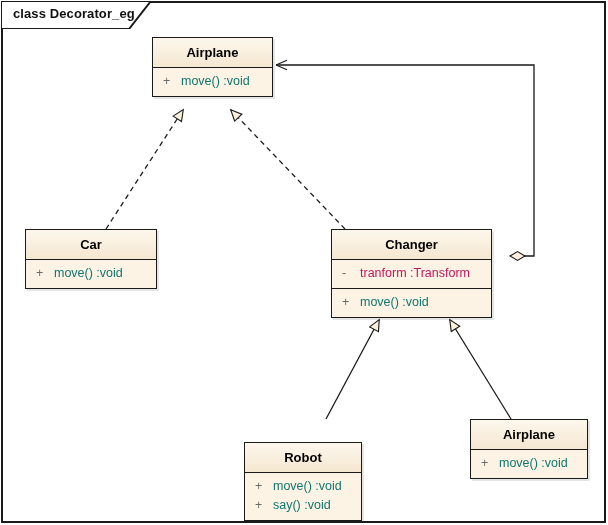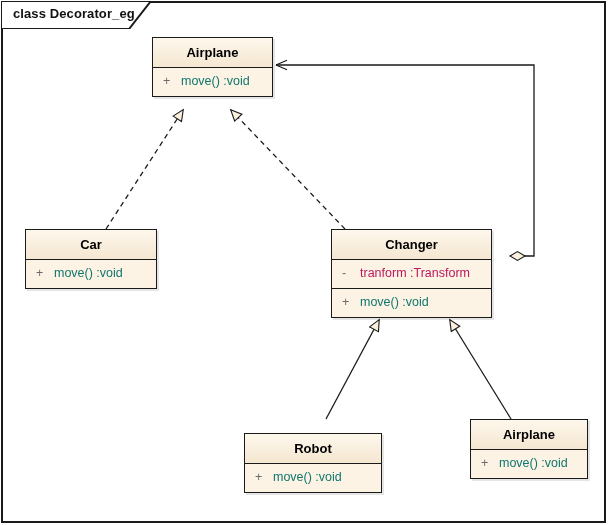--- a/index.html
+++ b/index.html
@@ -163,25 +163,28 @@
         <span class="vis">-</span><span class="member-attr">tranform  :Transform</span>
       </span>
     </div>
     <div class="uml-compartment">
       <span class="uml-member">
         <span class="vis">+</span><span class="member-op">move()  :void</span>
       </span>
     </div>
   </div>
 
-  <div class="uml-class" style="left:244px; top:433px; width:138px;">
+  <div class="uml-class" style="left:244px; top:442px; width:118px;">
     <div class="uml-name">Robot</div>
     <div class="uml-compartment">
       <span class="uml-member">
         <span class="vis">+</span><span class="member-op">move()  :void</span>
+      </span>
+      <span class="uml-member">
+        <span class="vis">+</span><span class="member-op">say()  :void</span>
       </span>
     </div>
   </div>
 
   <div class="uml-class" style="left:470px; top:419px; width:118px;">
     <div class="uml-name">Airplane</div>
     <div class="uml-compartment">
       <span class="uml-member">
         <span class="vis">+</span><span class="member-op">move()  :void</span>
       </span>

